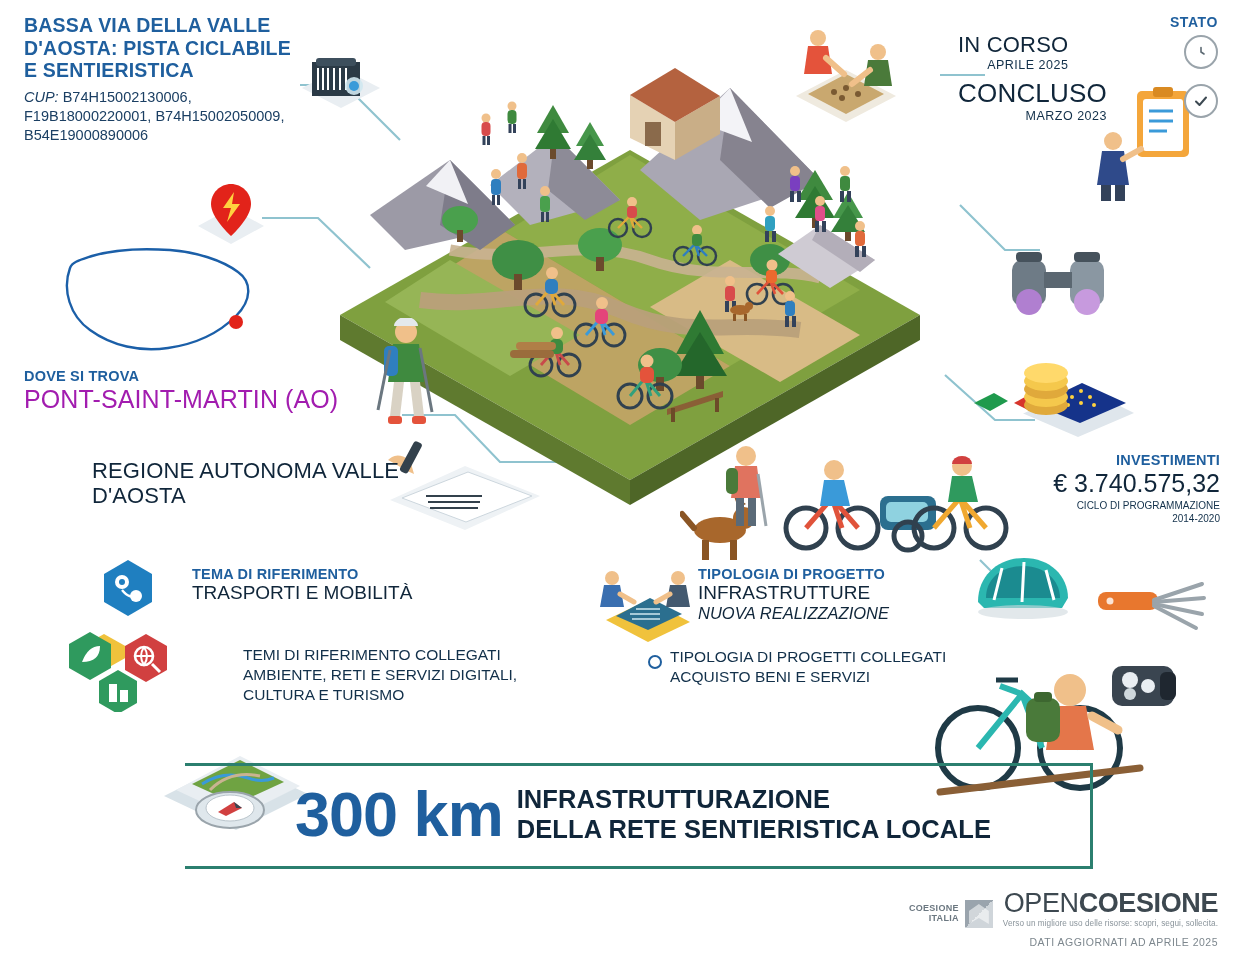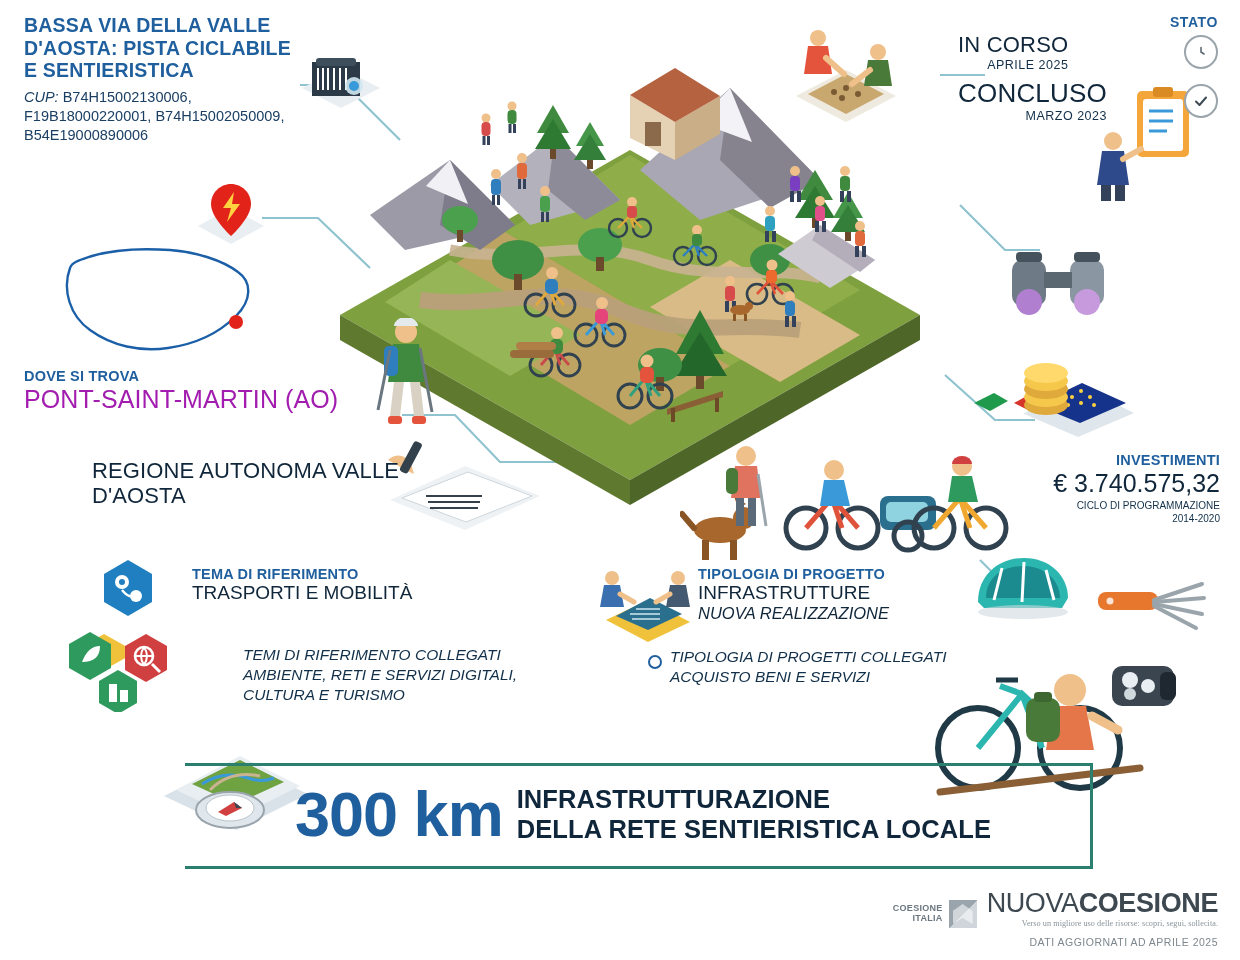--- a/index.html
+++ b/index.html
@@ -57,21 +57,20 @@
     font-size: 19px;
     color: #10263a;
     line-height: 1.18;
   }
   .value-italic {
     font-style: italic;
     font-size: 16.5px;
     color: #10263a;
   }
   .note-italic {
-    font-style: italic;
     font-size: 15.5px;
     color: #12304a;
     line-height: 1.3;
   }
 
   
   #status-block { right: 22px; top: 14px; width: 260px; text-align: right; }
   #status-kicker { font-size: 14px; font-weight: bold; color: #1f5f9e; letter-spacing: .6px; }
   .status-row {
     display: flex;
@@ -166,21 +165,21 @@
   .cube:after {
     content:"";
     position: absolute; left: 4px; top: 4px;
     width: 20px; height: 20px;
     background: #fff;
     clip-path: polygon(0 35%, 50% 0, 100% 35%, 100% 100%, 50% 70%, 0 100%);
     opacity: .55;
   }
   #oc-logo { font-size: 27px; font-weight: bold; color: #3d4850; letter-spacing: -.4px; line-height: 1; }
   #oc-logo .light { font-weight: normal; }
-  #oc-claim { font-size: 8.2px; color: #8a949b; letter-spacing: .05px; margin-top: 2px; font-family: Liberation Serif, serif; }
+  #oc-claim { font-size: 8.2px; color: #8a949b; letter-spacing: .05px; margin-top: 2px; }
   #footer-update { font-size: 10.5px; color: #7d878e; letter-spacing: .5px; margin-top: 8px; }
 
   
   #connectors { left: 0; top: 0; width: 1240px; height: 960px; pointer-events: none; }
 
   
   .illu { pointer-events: none; }
 </style>
 </head>
 <body>
@@ -782,20 +781,20 @@
   <div class="abs" id="footer-block">
     <div class="logo-row">
       <div id="coesione-mark">
         <div id="coesione-txt">
           <div>COESIONE</div>
           <div>ITALIA</div>
         </div>
         <div class="cube"></div>
       </div>
       <div>
-        <div id="oc-logo"><span class="light">NUOVA</span><span>COESIONE</span></div>
+        <div id="oc-logo"><span class="light">OPEN</span><span>COESIONE</span></div>
         <div id="oc-claim">Verso un migliore uso delle risorse: scopri, segui, sollecita.</div>
       </div>
     </div>
     <div id="footer-update">DATI AGGIORNATI AD APRILE 2025</div>
   </div>
 
 </div>
 
 </body></html>

